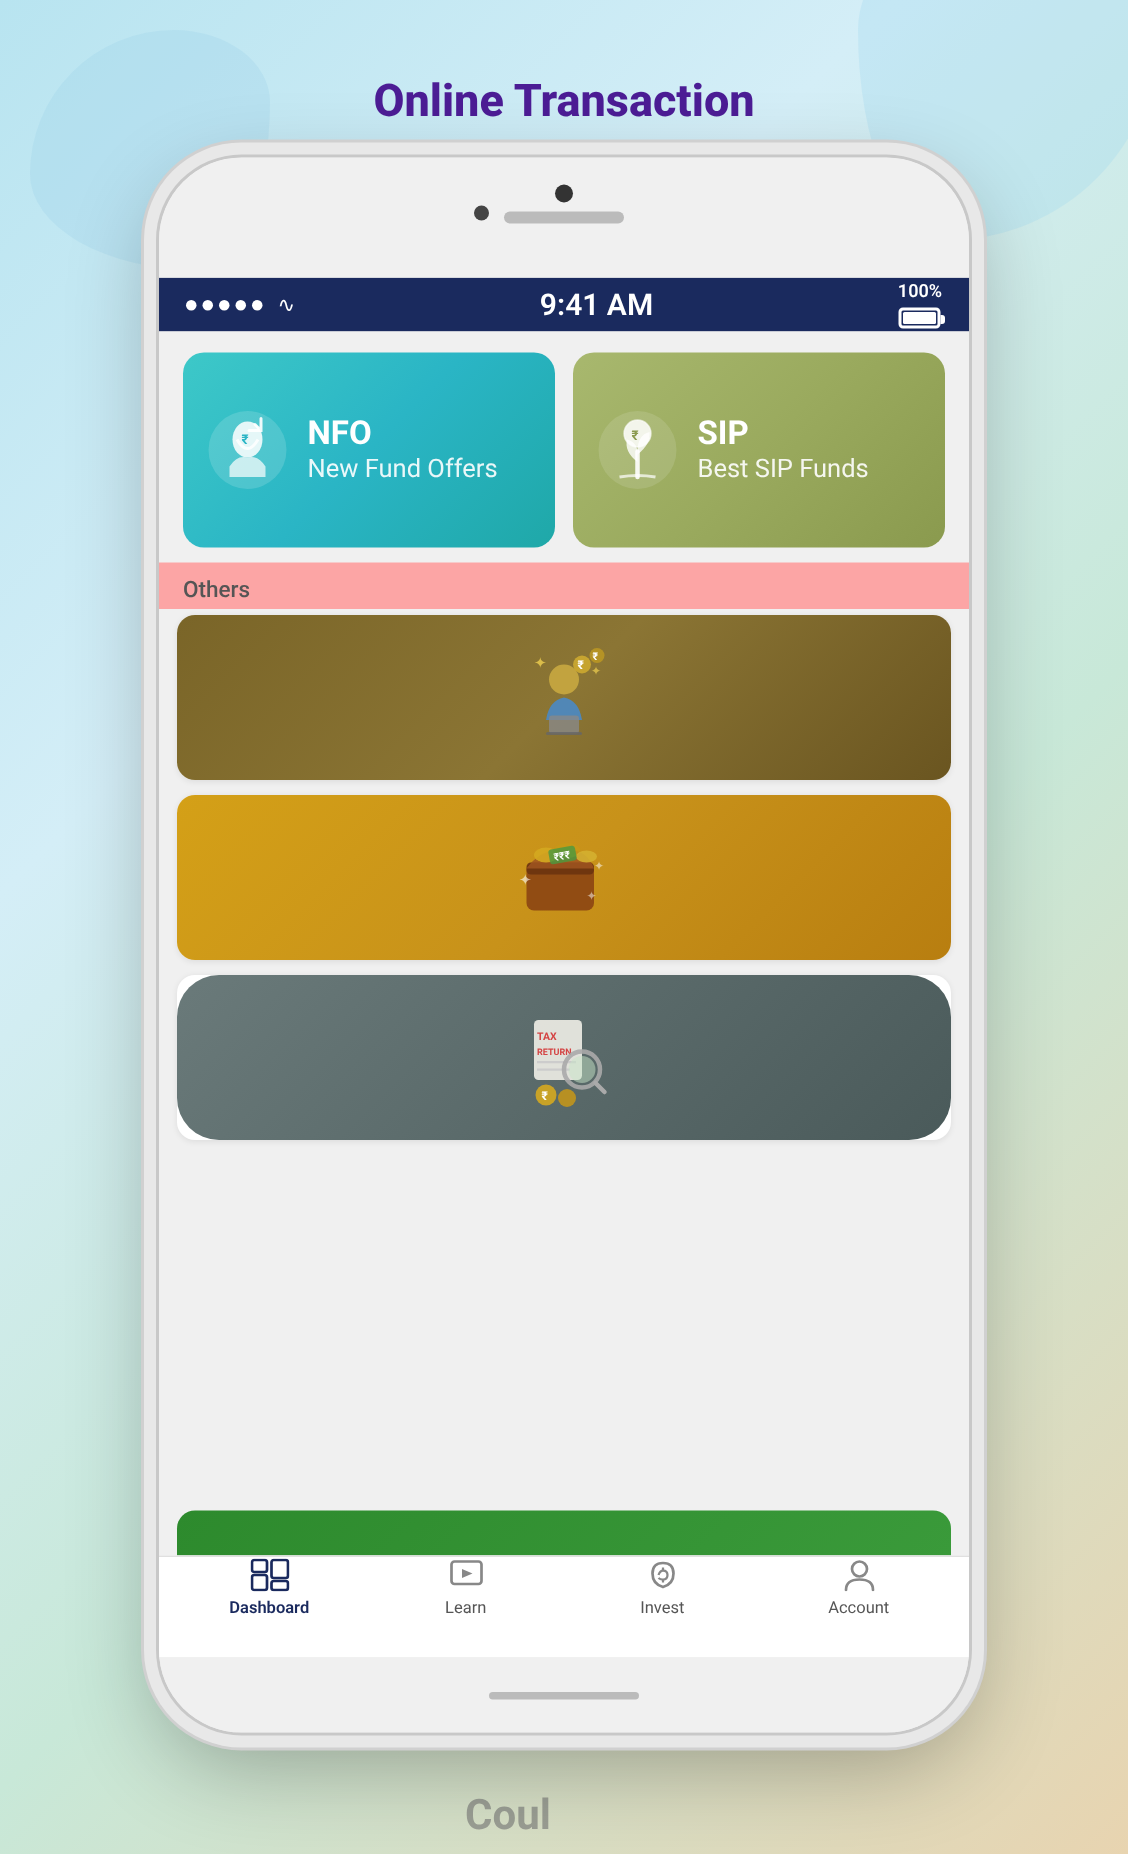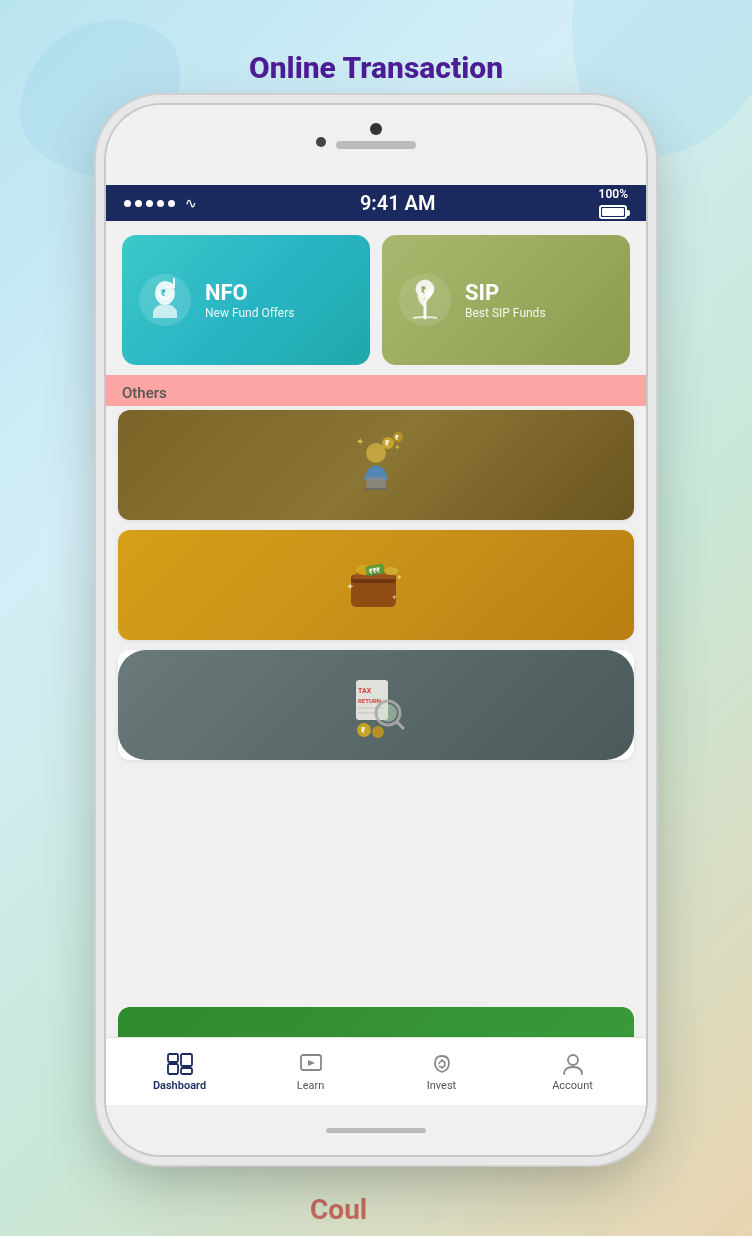--- a/index.html
+++ b/index.html
@@ -227,21 +227,21 @@
     }
 
     .card-text-title {
       color: white;
       font-size: 22px;
       font-weight: 700;
       line-height: 1.2;
     }
     .card-text-sub {
       color: rgba(255,255,255,0.9);
-      font-size: 12px;
+      font-size: 17px;
       margin-top: 0;
     }
 
     
     .others-section {
       background: #fca5a5;
       padding: 8px 16px 4px;
       flex-shrink: 0;
     }
     .others-label {
@@ -314,21 +314,21 @@
       margin: 0 12px;
       flex-shrink: 0;
     }
 
     
     .bottom-nav {
       height: 68px;
       background: white;
       border-top: 1px solid #e0e0e0;
       display: flex;
-      align-items: center;
+      align-items: flex-start;
       justify-content: space-around;
       padding: 0 8px;
       flex-shrink: 0;
     }
 
     .nav-item {
       display: flex;
       flex-direction: column;
       align-items: center;
       gap: 3px;
@@ -371,21 +371,21 @@
       border-radius: 3px;
     }
 
     
     .coul-text {
       position: absolute;
       bottom: 10px;
       left: 310px;
       font-size: 28px;
       font-weight: 700;
-      color: #b91c1c;
+      color: #737373;
       opacity: 0.6;
     }
 
     
     svg { display: block; }
   </style>
 </head>
 <body>
 
 <div class="bg-shape bg-shape-1"></div>

